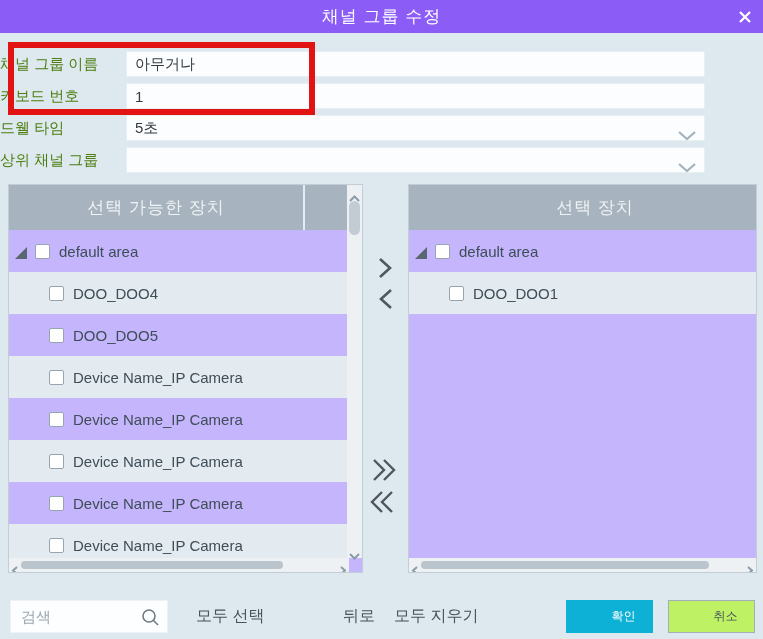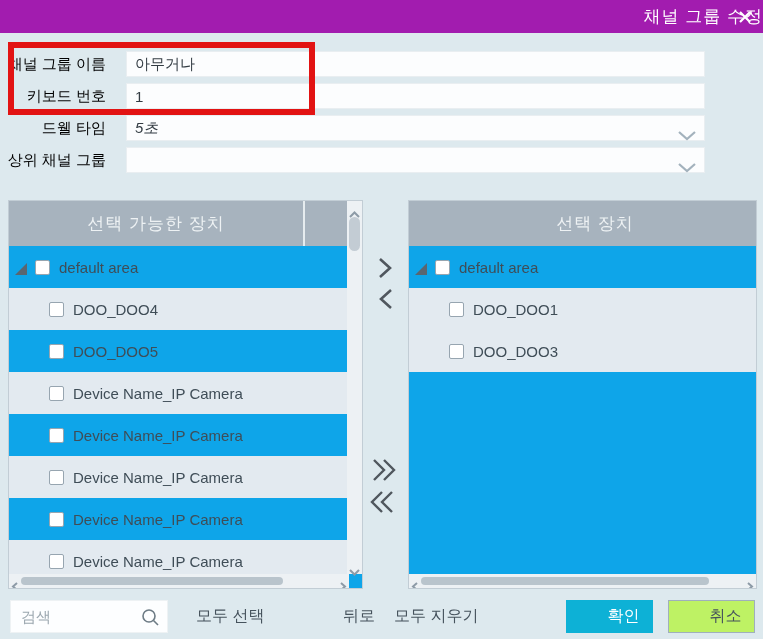--- a/index.html
+++ b/index.html
@@ -1,42 +1,42 @@
 <!DOCTYPE html>
 <html><head>
 <meta charset="utf-8">
 <style>
   html,body{margin:0;padding:0;}
   body{font-family:"Liberation Sans","DejaVu Sans",sans-serif;}
   #app{position:relative;width:763px;height:639px;background:#dde9ee;overflow:hidden;}
 
   
-  .titlebar{position:absolute;left:0;top:0;width:763px;height:33px;background:#a21caf;
-    display:flex;align-items:center;justify-content:flex-end;}
+  .titlebar{position:absolute;left:0;top:0;width:763px;height:33px;background:#8b5cf6;
+    display:flex;align-items:center;justify-content:center;}
   .titlebar .title{color:#ffffff;font-size:17px;letter-spacing:1px;}
   .close-btn{position:absolute;right:8px;top:7px;width:20px;height:20px;cursor:pointer;
     display:flex;align-items:center;justify-content:center;}
 
   
   .form-row{position:absolute;left:0;height:26px;}
   .form-label{position:absolute;left:0;width:106px;height:26px;line-height:26px;
-    text-align:right;color:#000000;font-size:15px;}
+    text-align:left;color:#4d7c0f;font-size:15px;}
   .form-value{position:absolute;left:126px;width:579px;height:26px;background:#fcfdfe;
     border:1px solid #e9eef1;box-sizing:border-box;font-size:15px;color:#333c43;
     line-height:24px;padding:0 26px 0 8px;}
   input.form-value{padding:0 26px 0 8px;outline:none;}
-  .dropdown{cursor:pointer;font-style:italic;}
+  .dropdown{cursor:pointer;}
   .dd-chevron{position:absolute;right:8px;top:8px;}
 
   
   .red-box{position:absolute;left:8px;top:42px;width:307px;height:73px;
     border:6px solid #e21313;box-sizing:border-box;z-index:20;pointer-events:none;}
 
   
-  .panel{position:absolute;top:200px;background:#0ea5e9;border:1px solid #c2cdd5;
+  .panel{position:absolute;top:184px;background:#c4b5fd;border:1px solid #c2cdd5;
     box-sizing:border-box;overflow:hidden;}
   .panel-left{left:8px;width:355px;height:389px;}
   .panel-right{left:408px;width:349px;height:389px;}
   .panel-header{position:absolute;left:0;top:0;height:45px;background:#a7b3be;
     display:flex;}
   .panel-left .panel-header{width:339px;}
   .panel-right .panel-header{width:417px;}
   .hdr-main{flex:1;display:flex;align-items:center;justify-content:center;
     color:#eef2f4;font-size:17px;letter-spacing:1px;}
   .hdr-sub{width:43px;border-left:2px solid #e6ecef;}
@@ -72,21 +72,21 @@
   
   .search-box{position:absolute;left:10px;top:600px;width:158px;height:33px;background:#fdfeff;
     border:1px solid #eef2f4;box-sizing:border-box;}
   .search-box input{position:absolute;left:0;top:0;width:126px;height:31px;border:none;outline:none;
     background:transparent;font-size:15px;color:#3c4750;padding:0 0 0 10px;
     font-family:"Liberation Sans","DejaVu Sans",sans-serif;}
   .search-box input::placeholder{color:#9aa6ae;}
   .search-icon{position:absolute;right:7px;top:7px;cursor:pointer;}
   .text-btn{position:absolute;top:606px;font-size:16px;color:#46535d;cursor:pointer;white-space:nowrap;}
   .btn{position:absolute;top:600px;width:87px;height:33px;box-sizing:border-box;
-    display:flex;align-items:center;justify-content:center;font-size:16px;cursor:pointer;padding-left:28px;}
+    display:flex;align-items:center;justify-content:center;font-size:12px;cursor:pointer;padding-left:28px;}
   .btn-ok{left:566px;background:#0db1d6;color:#ffffff;border:1px solid #0db1d6;}
   .btn-cancel{left:668px;background:#bef264;color:#46535d;border:1px solid #9fb0bc;}
 </style>
 </head>
 <body>
 
 <div id="app">
 
   <div class="titlebar">
     <span class="title">채널 그룹 수정</span>
@@ -236,24 +236,20 @@
           <svg width="12" height="12" viewBox="0 0 12 12">
               <polygon points="0,12 12,12 12,0" fill="#5a6670"></polygon>
             </svg>
         </span>
         <span class="checkbox"></span>
         <span class="tree-label">default area</span>
       </div>
       <div class="tree-row child alt">
         <span class="checkbox"></span>
         <span class="tree-label">DOO_DOO1</span>
-      </div>
-      <div class="tree-row child alt">
-        <span class="checkbox"></span>
-        <span class="tree-label">DOO_DOO3</span>
       </div>
     </div>
     <div class="hscroll">
       <span class="hs-arrow hs-left">
         <svg width="8" height="9" viewBox="0 0 8 9">
             <polyline points="6,1 2,4.5 6,8" stroke="#8d9ba7" stroke-width="2" fill="none"></polyline>
           </svg>
       </span>
       <span class="thumb"></span>
       <span class="hs-arrow hs-right">

